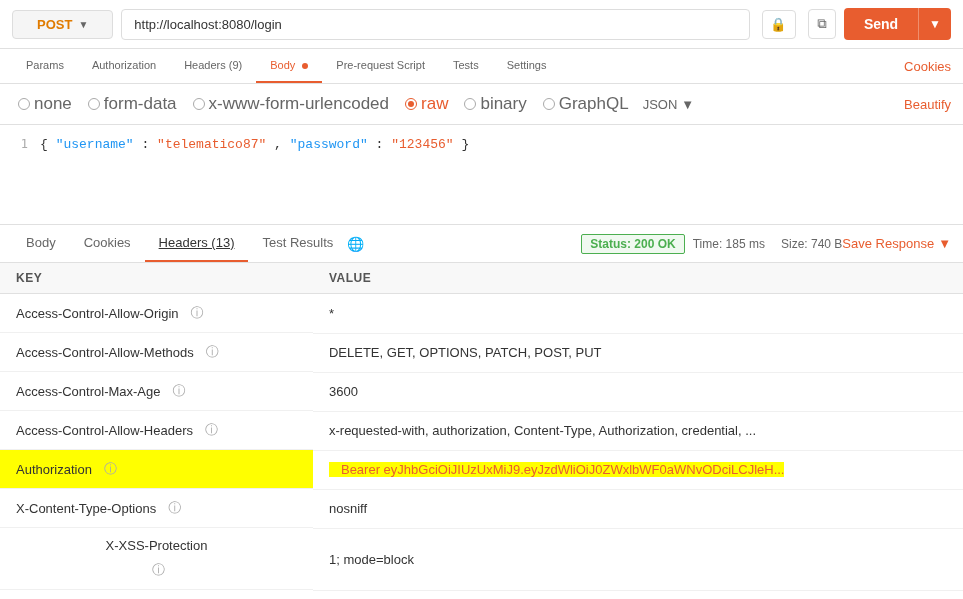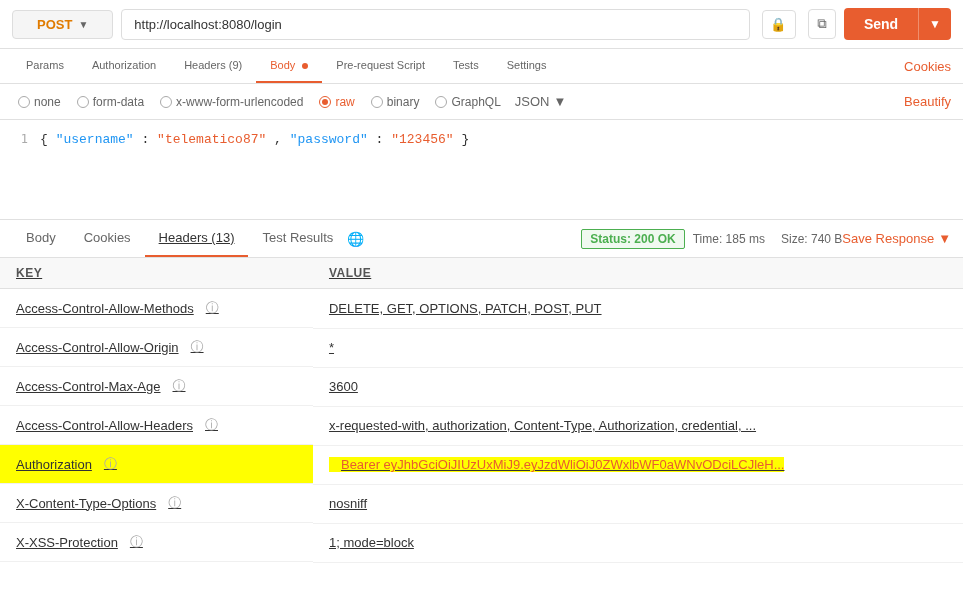--- a/index.html
+++ b/index.html
@@ -18,21 +18,21 @@
     
     .request-tabs { display: flex; align-items: center; border-bottom: 1px solid #e0e0e0; padding: 0 12px; background: #fff; }
     .req-tab { padding: 10px 14px; cursor: pointer; color: #666; font-size: 11px; border-bottom: 2px solid transparent; }
     .req-tab.active { color: #e85d2f; border-bottom: 2px solid #e85d2f; font-weight: 500; }
     .req-tab.has-dot { position: relative; }
     .req-tab .dot { display: inline-block; width: 6px; height: 6px; background: #e85d2f; border-radius: 50%; margin-left: 4px; vertical-align: middle; }
     .cookies-link { margin-left: auto; color: #e85d2f; cursor: pointer; font-size: 13px; }
 
     
     .body-options { display: flex; align-items: center; padding: 8px 12px; border-bottom: 1px solid #e0e0e0; gap: 4px; background: #fff; }
-    .radio-option { display: flex; align-items: center; gap: 4px; cursor: pointer; padding: 2px 6px; color: #666; font-size: 12px; }
+    .radio-option { display: flex; align-items: center; gap: 4px; cursor: pointer; padding: 2px 6px; color: #666; font-size: 17px; }
     .radio-dot { width: 12px; height: 12px; border-radius: 50%; border: 1.5px solid #aaa; display: inline-flex; align-items: center; justify-content: center; }
     .radio-dot.checked { border-color: #e85d2f; }
     .radio-dot.checked::after { content: ''; width: 6px; height: 6px; background: #e85d2f; border-radius: 50%; }
     .beautify-btn { margin-left: auto; color: #e85d2f; cursor: pointer; font-size: 13px; background: none; border: none; }
     .json-select { display: flex; align-items: center; gap: 4px; color: #666; font-size: 13px; cursor: pointer; padding: 2px 4px; }
 
     
     .code-editor { background: #fff; padding: 12px 0; border-bottom: 1px solid #e0e0e0; min-height: 100px; position: relative; }
     .code-line { display: flex; gap: 12px; padding: 0 8px; }
     .line-num { color: #aaa; font-size: 12px; font-family: monospace; min-width: 20px; text-align: right; }
@@ -48,21 +48,21 @@
     .resp-tab { padding: 10px 14px; cursor: pointer; color: #666; font-size: 13px; border-bottom: 2px solid transparent; }
     .resp-tab.active { color: #333; border-bottom: 2px solid #e85d2f; }
     .resp-tab.underlined { text-decoration: underline; color: #333; font-weight: 500; border-bottom: 2px solid #e85d2f; }
     .status-badge { background: #f0f9f0; color: #4caf50; border: 1px solid #4caf50; border-radius: 2px; padding: 2px 8px; font-size: 12px; font-weight: 600; margin-left: auto; }
     .response-meta { display: flex; align-items: flex-end; gap: 16px; margin-left: 8px; }
     .meta-text { color: #666; font-size: 12px; }
     .globe-icon { color: #666; font-size: 14px; margin-right: 8px; cursor: pointer; }
     .save-resp-btn { color: #e85d2f; cursor: pointer; font-size: 13px; display: flex; align-items: center; gap: 4px; background: none; border: none; }
 
     
-    .headers-table { width: 100%; border-collapse: collapse; text-decoration: underline; }
+    .headers-table { width: 100%; border-collapse: collapse; }
     .headers-table thead tr { background: #f8f8f8; border-bottom: 1px solid #e0e0e0; }
     .headers-table th { padding: 8px 16px; text-align: left; font-size: 12px; font-weight: 600; color: #555; text-transform: uppercase; letter-spacing: 0.5px; }
     .headers-table td { padding: 10px 16px; border-bottom: 1px solid #f0f0f0; font-size: 13px; color: #333; vertical-align: middle; }
 
     .main-container { position: relative; overflow: hidden; }
     .table-container { position: relative; }
   </style>
 </head>
 <body>
 
@@ -188,31 +188,31 @@
       <table class="headers-table">
         <thead>
           <tr>
             <th>KEY</th>
             <th>VALUE</th>
           </tr>
         </thead>
         <tbody id="headers-tbody">
         <tr>
               <td style="display: flex; align-items: center; gap: 8px; padding: 10px 16px; border-bottom: 1px solid rgb(240, 240, 240); min-width: 200px;">
+                <span>Access-Control-Allow-Origin</span>
+                <span style="color: rgb(170, 170, 170); font-size: 13px; cursor: pointer; margin-left: 4px;">ⓘ</span>
+              </td>
+              <td style="padding: 10px 16px; border-bottom: 1px solid rgb(240, 240, 240);">*</td>
+            </tr>
+            <tr>
+              <td style="display: flex; align-items: center; gap: 8px; padding: 10px 16px; border-bottom: 1px solid rgb(240, 240, 240); min-width: 200px;">
                 <span>Access-Control-Allow-Methods</span>
                 <span style="color: rgb(170, 170, 170); font-size: 13px; cursor: pointer; margin-left: 4px;">ⓘ</span>
               </td>
               <td style="padding: 10px 16px; border-bottom: 1px solid rgb(240, 240, 240);">DELETE, GET, OPTIONS, PATCH, POST, PUT</td>
-            </tr>
-            <tr>
-              <td style="display: flex; align-items: center; gap: 8px; padding: 10px 16px; border-bottom: 1px solid rgb(240, 240, 240); min-width: 200px;">
-                <span>Access-Control-Allow-Origin</span>
-                <span style="color: rgb(170, 170, 170); font-size: 13px; cursor: pointer; margin-left: 4px;">ⓘ</span>
-              </td>
-              <td style="padding: 10px 16px; border-bottom: 1px solid rgb(240, 240, 240);">*</td>
             </tr>
             <tr>
               <td style="display: flex; align-items: center; gap: 8px; padding: 10px 16px; border-bottom: 1px solid rgb(240, 240, 240); min-width: 200px;">
                 <span>Access-Control-Max-Age</span>
                 <span style="color: rgb(170, 170, 170); font-size: 13px; cursor: pointer; margin-left: 4px;">ⓘ</span>
               </td>
               <td style="padding: 10px 16px; border-bottom: 1px solid rgb(240, 240, 240);">3600</td>
             </tr>
             <tr>
               <td style="display: flex; align-items: center; gap: 8px; padding: 10px 16px; border-bottom: 1px solid rgb(240, 240, 240); min-width: 200px;">
@@ -229,21 +229,21 @@
               <td style="padding: 10px 16px; border-bottom: 1px solid rgb(240, 240, 240);"><span style="background: rgb(255, 255, 0); color: rgb(232, 93, 47); padding-left: 12px;">Bearer eyJhbGciOiJIUzUxMiJ9.eyJzdWliOiJ0ZWxlbWF0aWNvODciLCJleH...</span></td>
             </tr>
             <tr>
               <td style="display: flex; align-items: center; gap: 8px; padding: 10px 16px; border-bottom: 1px solid rgb(240, 240, 240); min-width: 200px;">
                 <span>X-Content-Type-Options</span>
                 <span style="color: rgb(170, 170, 170); font-size: 13px; cursor: pointer; margin-left: 4px;">ⓘ</span>
               </td>
               <td style="padding: 10px 16px; border-bottom: 1px solid rgb(240, 240, 240);">nosniff</td>
             </tr>
             <tr>
-              <td style="display: flex; align-items: center; gap: 8px; padding: 10px 16px; border-bottom: 1px solid rgb(240, 240, 240); min-width: 200px;">
+              <td style="display: flex; align-items: center; gap: 8px; padding: 10px 16px; border-bottom: 1px solid rgb(240, 240, 240); min-width: 200px; flex-direction: column;">
                 <span>X-XSS-Protection</span>
                 <span style="color: rgb(170, 170, 170); font-size: 13px; cursor: pointer; margin-left: 4px;">ⓘ</span>
               </td>
               <td style="padding: 10px 16px; border-bottom: 1px solid rgb(240, 240, 240);">1; mode=block</td>
             </tr>
           </tbody>
       </table>
     </div>
 
   </div>

